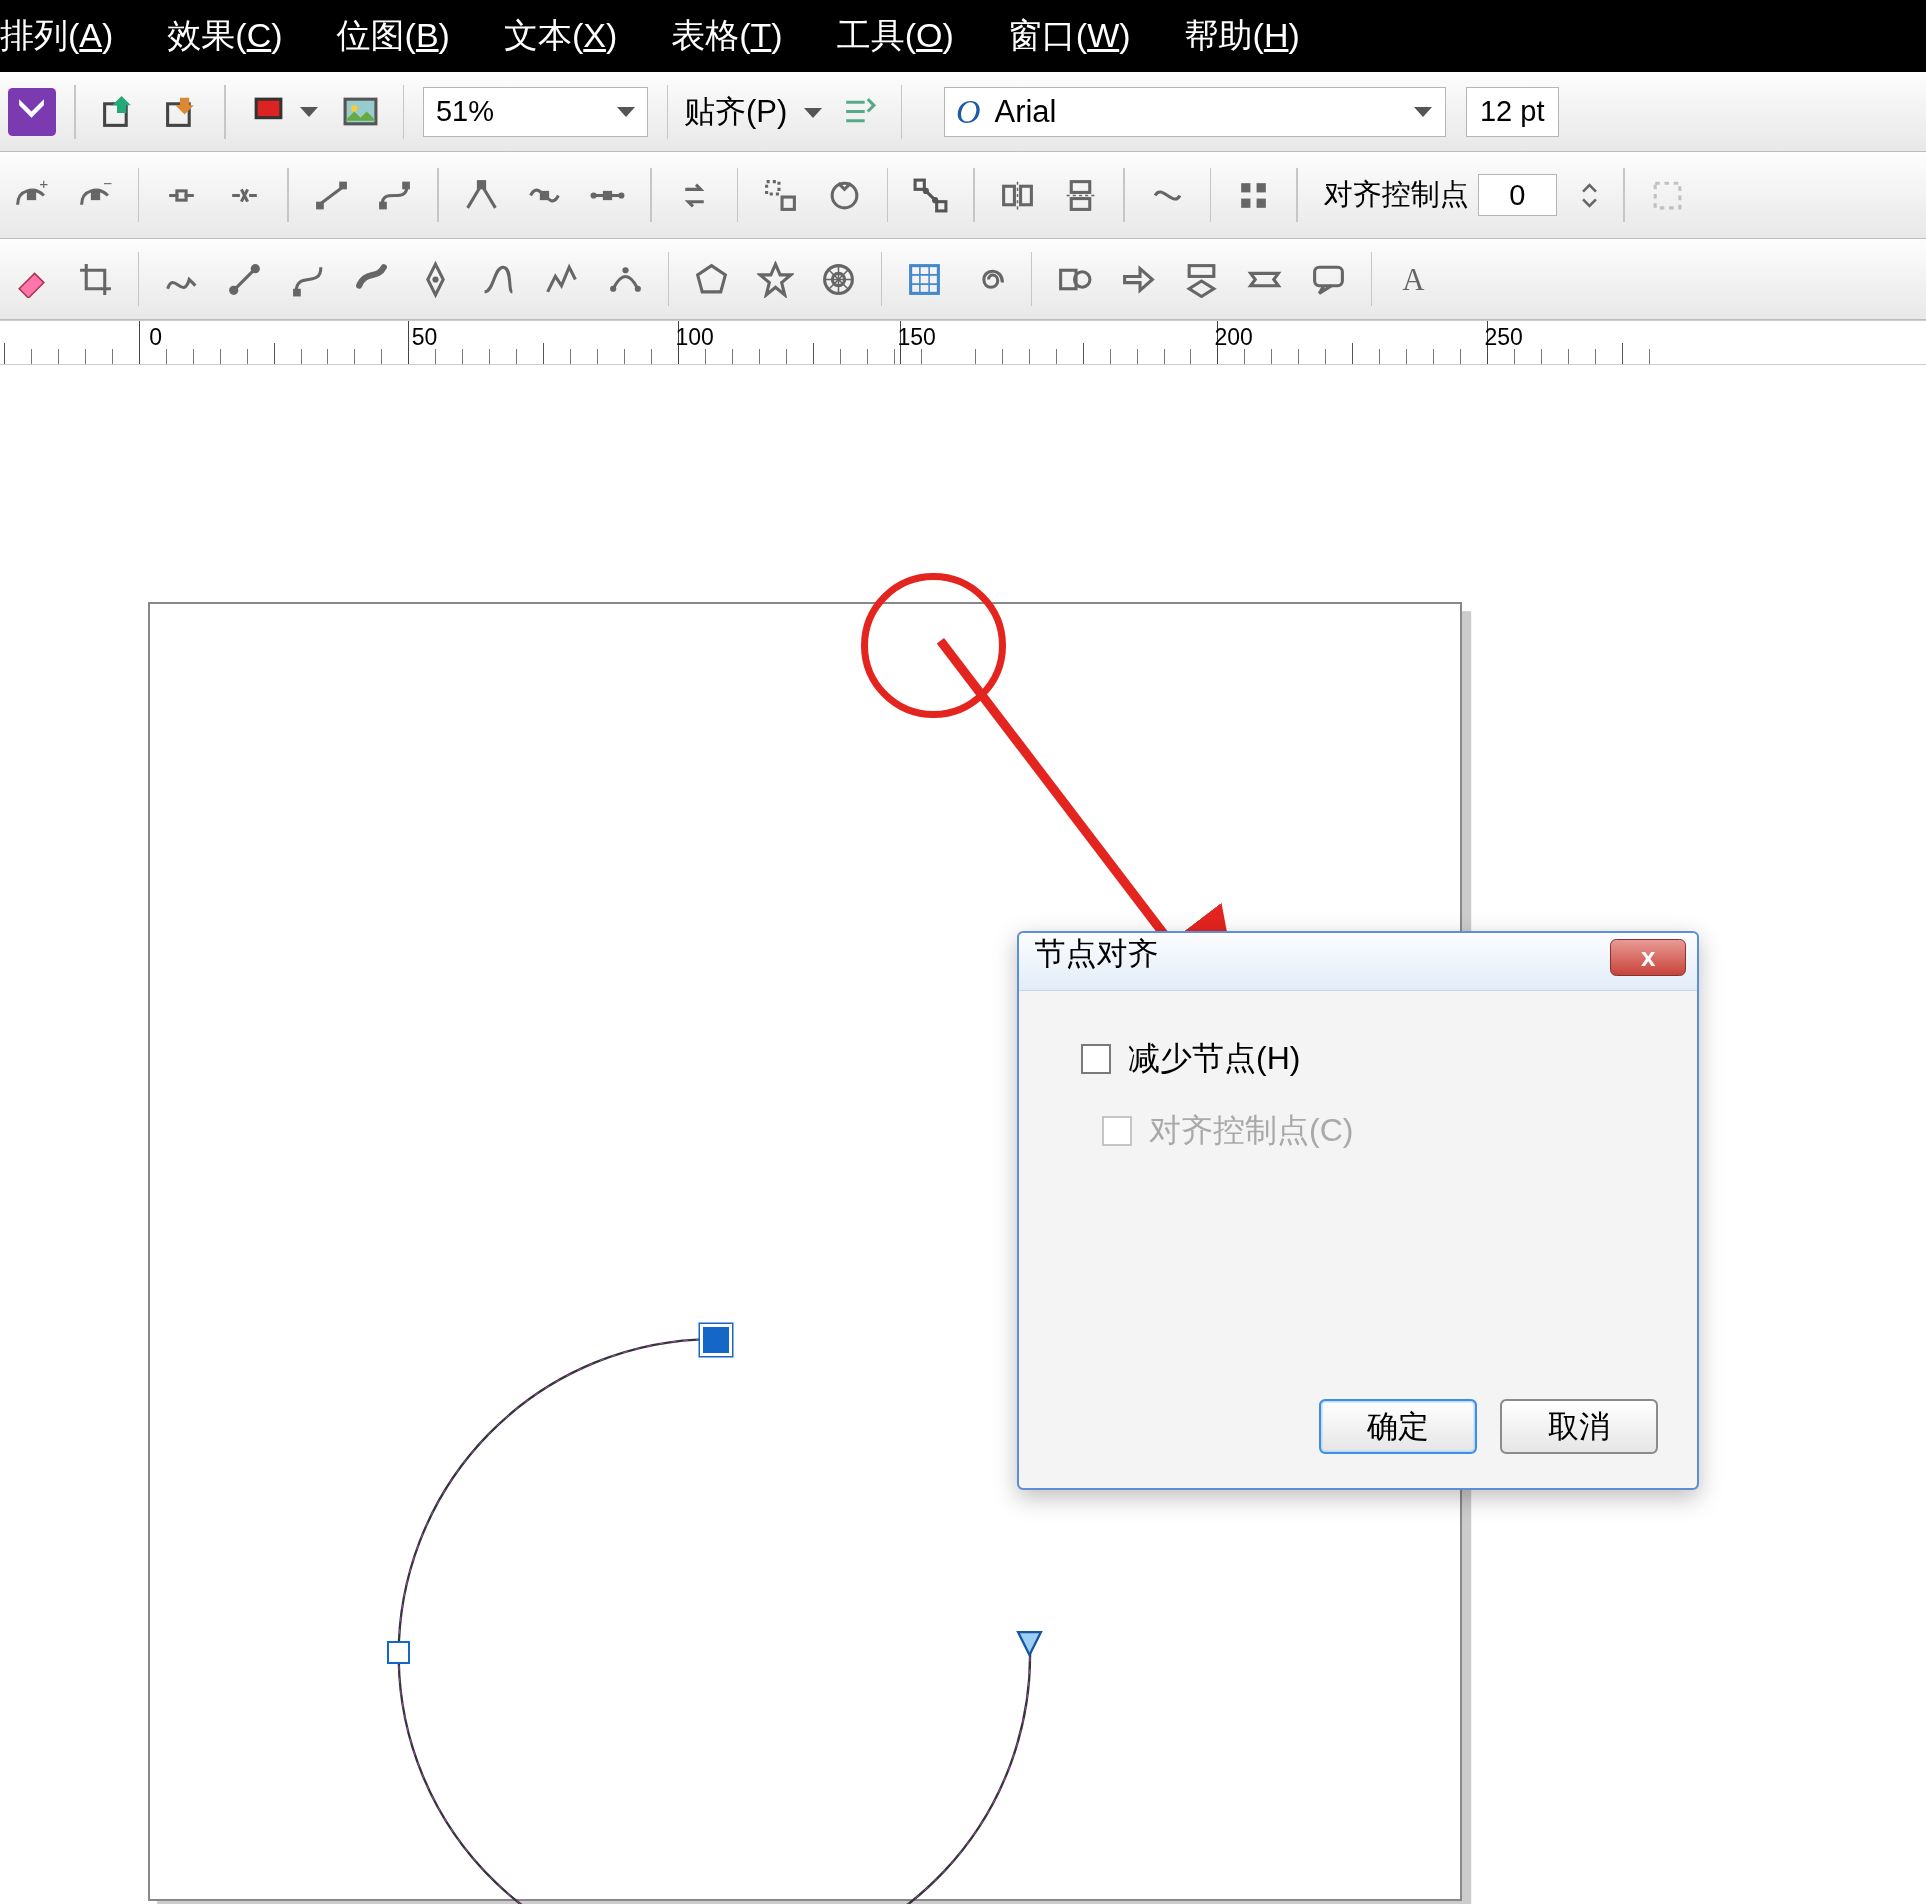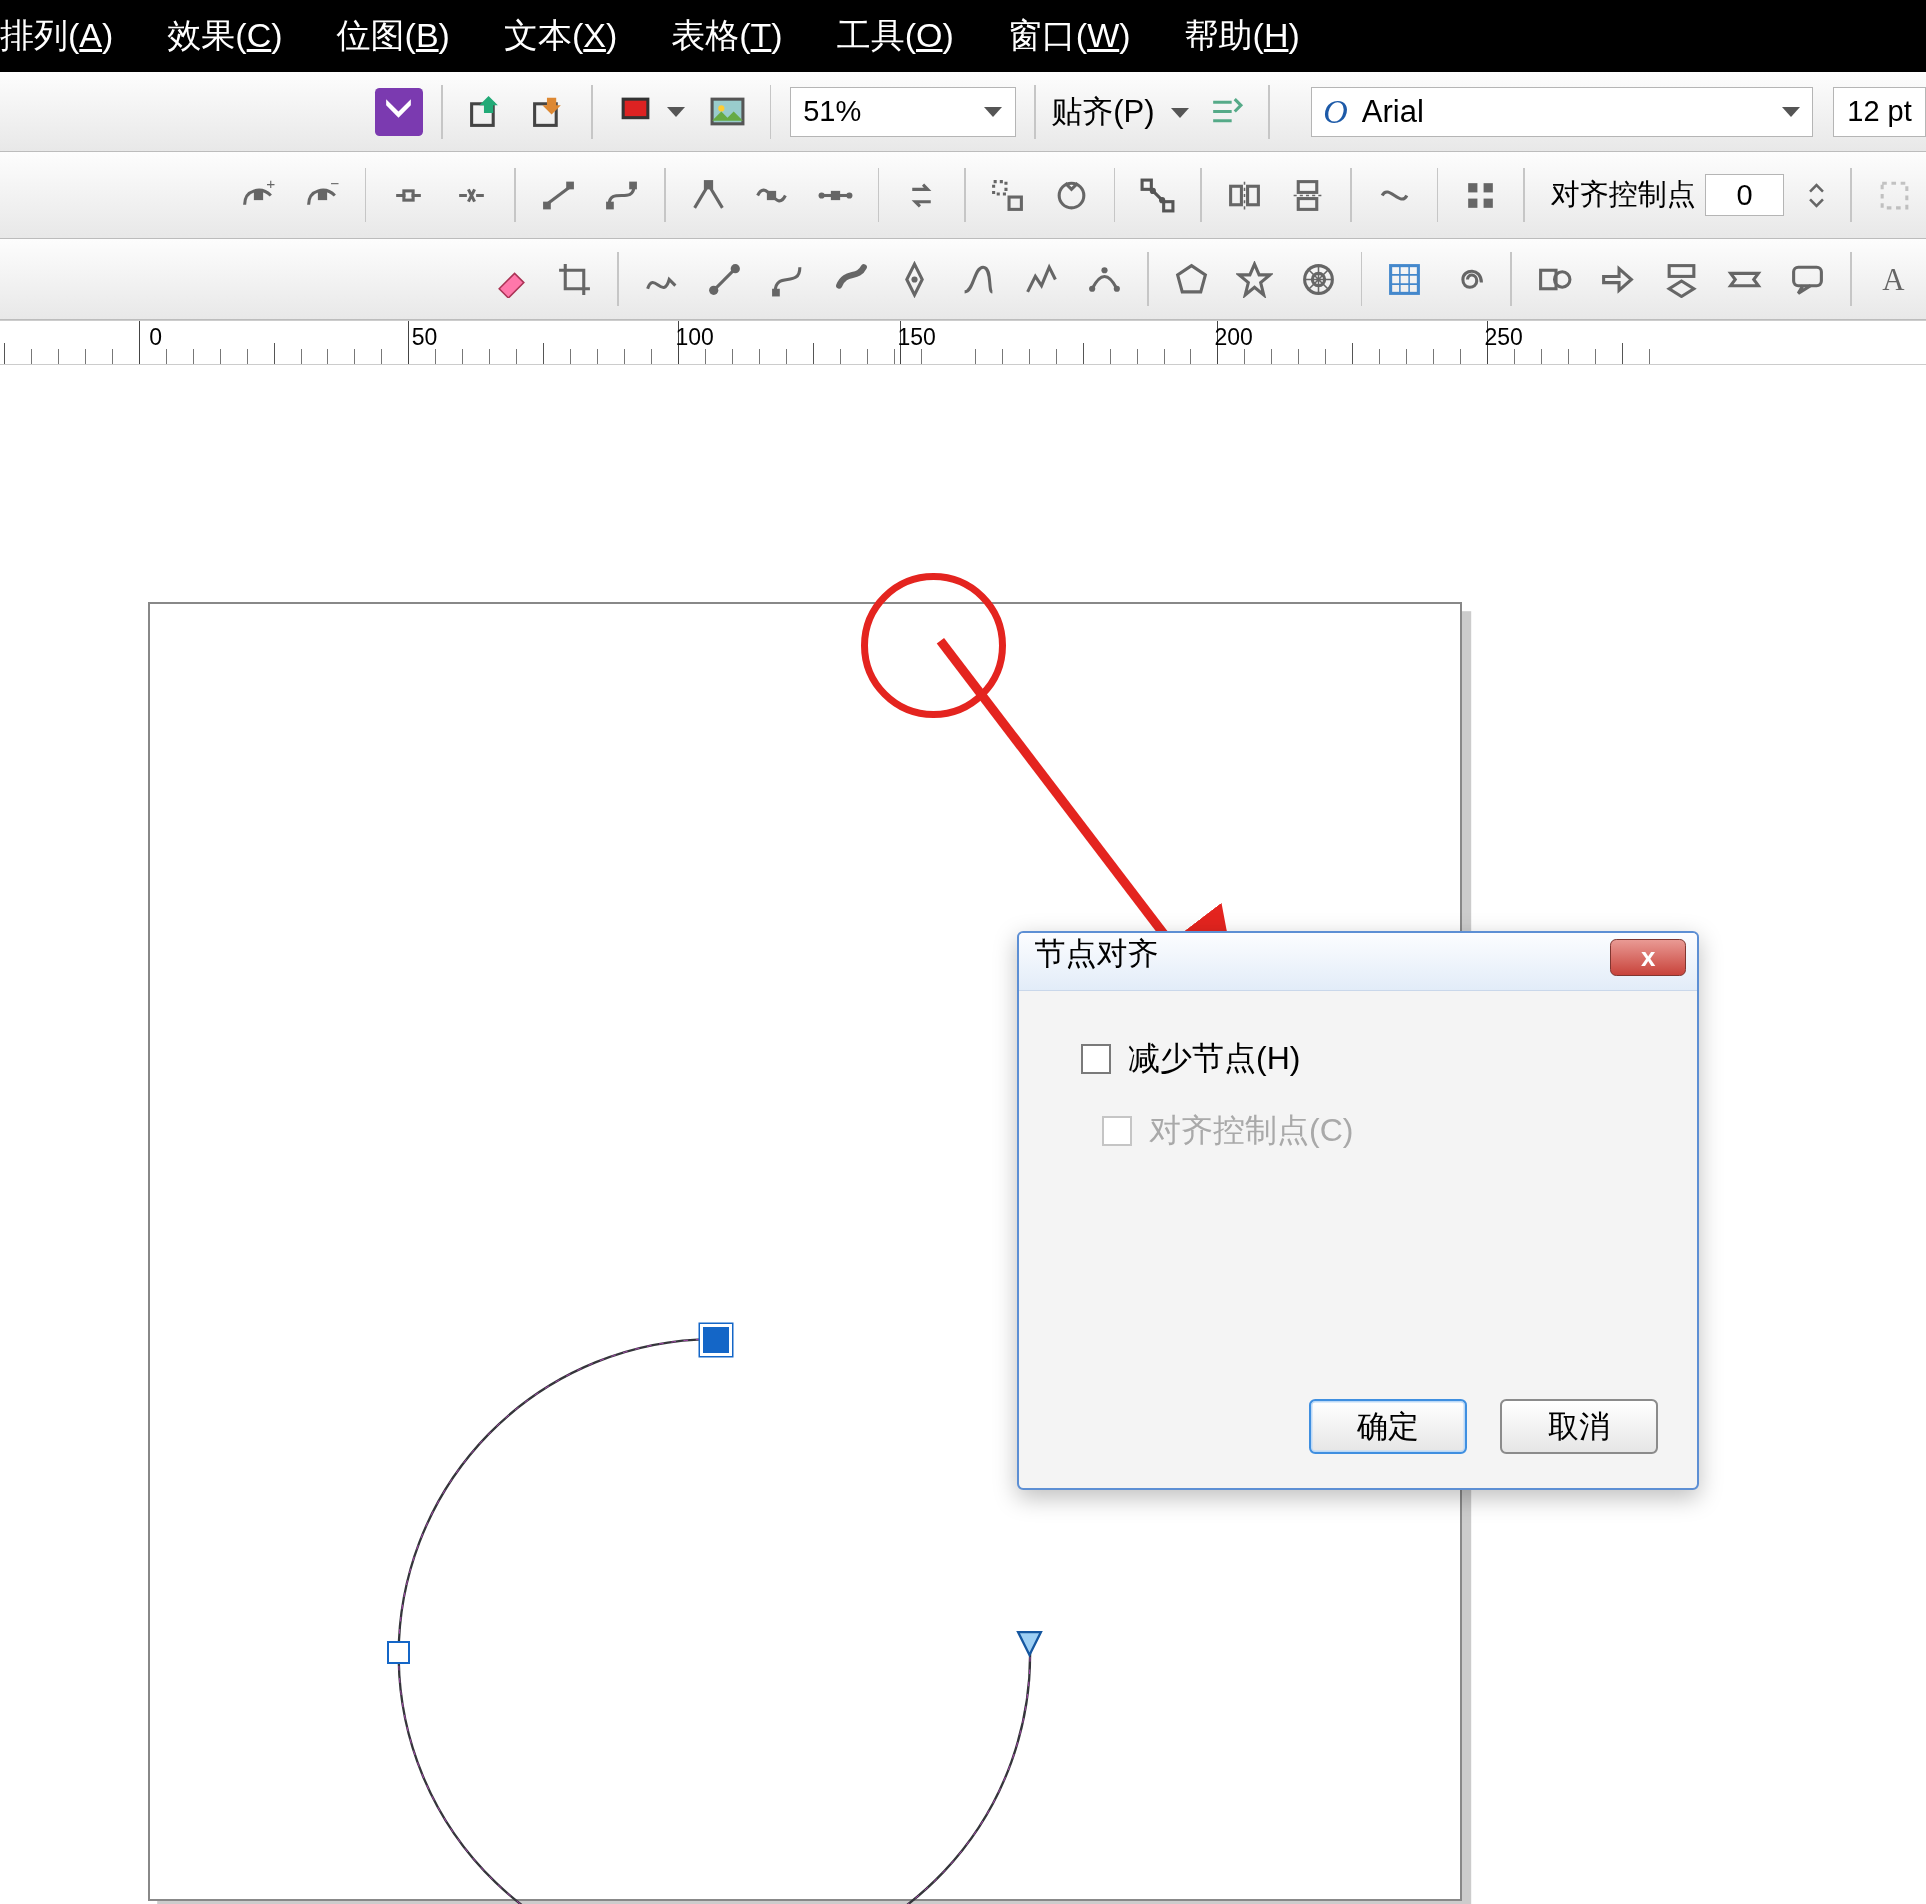--- a/index.html
+++ b/index.html
@@ -1,19 +1,19 @@
 <!DOCTYPE html>
 <html style="font-size:12.3px"><head>
 <meta charset="utf-8">
 <style>
   html,body{margin:0;padding:0;font-family:"Microsoft YaHei","SimSun",Arial,sans-serif;background:#fff;width:1926px;height:1904px;overflow:hidden;}
   .menubar{background:#000;height:72px;display:flex;align-items:center;padding-left:0px;}
   .menubar .mi{color:#fff;font-size:34px;margin-right:54px;white-space:nowrap;}
   .menubar .mi u{text-decoration:underline;}
-  .tb{background:linear-gradient(#fdfdfd,#e8e8e8);border-bottom:1.5px solid #bcbcbc;display:flex;align-items:center;justify-content:flex-end;}
+  .tb{background:linear-gradient(#fdfdfd,#e8e8e8);border-bottom:1.5px solid #bcbcbc;display:flex;align-items:center;}
   .tb1{height:79px;}
   .tb2{height:86px;}
   .tb3{height:80px;}
   .iconbtn{width:48px;height:48px;margin:0 7.7px;display:flex;align-items:center;justify-content:center;border-radius:4.6px;}
   .iconbtn svg{width:37px;height:37px;}
   .sep{width:1.5px;height:54px;background:#c6c6c6;margin:0 10.8px;}
   .zoombox{background:#fff;border:1.5px solid #b5b5b5;height:48px;width:199px;margin:0 7.7px;display:flex;align-items:center;justify-content:space-between;padding:0 12.3px;font-size:29px;}
   .chev{width:0;height:0;border-left:9.2px solid transparent;border-right:9.2px solid transparent;border-top:10.8px solid #555;}
   .snap{font-size:31px;margin:0 5px;}
   .fontbox{background:#fff;border:1.5px solid #b5b5b5;height:48px;width:478px;margin-left:31px;display:flex;align-items:center;padding:0 10.8px;font-size:31px;position:relative;}
@@ -34,21 +34,21 @@
   .node-open{position:absolute;width:18.5px;height:18.5px;background:#fff;border:2.3px solid #1466c7;}
   .dlg{position:absolute;left:1017px;top:566px;width:678px;height:555px;background:#f4f4f4;border:2.3px solid #5d8fd4;border-radius:6.2px;box-shadow:0 7.7px 23px rgba(0,0,0,0.25);}
   .dlg .titlebar{height:57px;background:linear-gradient(#fcfdff,#e2ecf8);border-bottom:0.8px solid #c9d7ea;display:flex;align-items:flex-start;padding:0 15.4px;font-size:31px;position:relative;border-radius:4.6px 4.6px 0 0;}
   .dlg .closebtn{position:absolute;right:10.8px;top:6.2px;width:74px;height:35px;border-radius:6.2px;background:linear-gradient(#e99a94,#c8433b);border:1.5px solid #803630;display:flex;align-items:center;justify-content:center;color:#fff;font-size:26px;font-weight:bold;}
   .dlg .body{padding:46px 62px;font-size:32px;}
   .dlg .row{display:flex;align-items:center;margin-bottom:28px;}
   .dlg .cb{width:26px;height:26px;border:2.3px solid #7a7a7a;background:#fff;margin-right:17px;display:flex;align-items:center;justify-content:center;}
   .dlg .cb.checked svg{width:21.6px;height:21.6px;}
   .dlg .disabled{color:#a9a9a9;margin-left:21px;}
   .dlg .btns{position:absolute;right:39px;bottom:34px;display:flex;}
-  .dlg .btn{width:154px;height:51px;margin-left:33px;border:2.3px solid #8b8b8b;border-radius:6.2px;background:linear-gradient(#fff,#e6e6e6);display:flex;align-items:center;justify-content:center;font-size:31px;}
+  .dlg .btn{width:154px;height:51px;margin-left:23px;border:2.3px solid #8b8b8b;border-radius:6.2px;background:linear-gradient(#fff,#e6e6e6);display:flex;align-items:center;justify-content:center;font-size:31px;}
   .dlg .btn.default{border-color:#3f8fe0;box-shadow:0 0 0 1.5px #bcd9f7 inset;}
   .redcircle{position:absolute;left:861px;top:208px;width:131px;height:131px;border:7.7px solid #e4241f;border-radius:50%;}
   svg.redarrow{position:absolute;left:925px;top:260px;overflow:visible;}
 </style>
 </head>
 <body>
 
 <div class="menubar">
   <span class="mi">排列(<u>A</u>)</span>
   <span class="mi">效果(<u>C</u>)</span>

